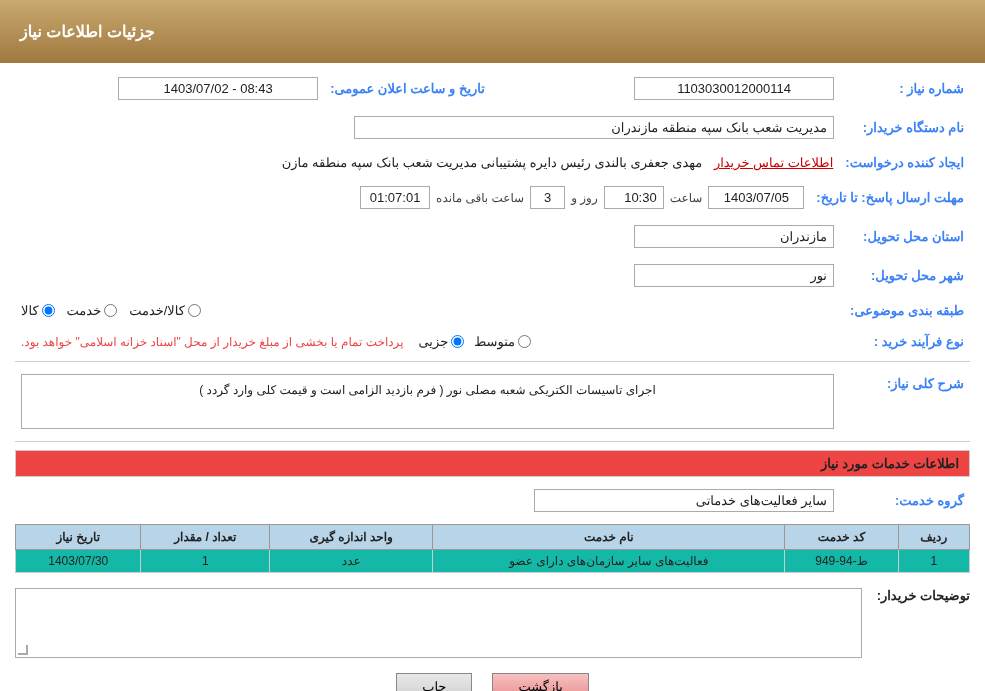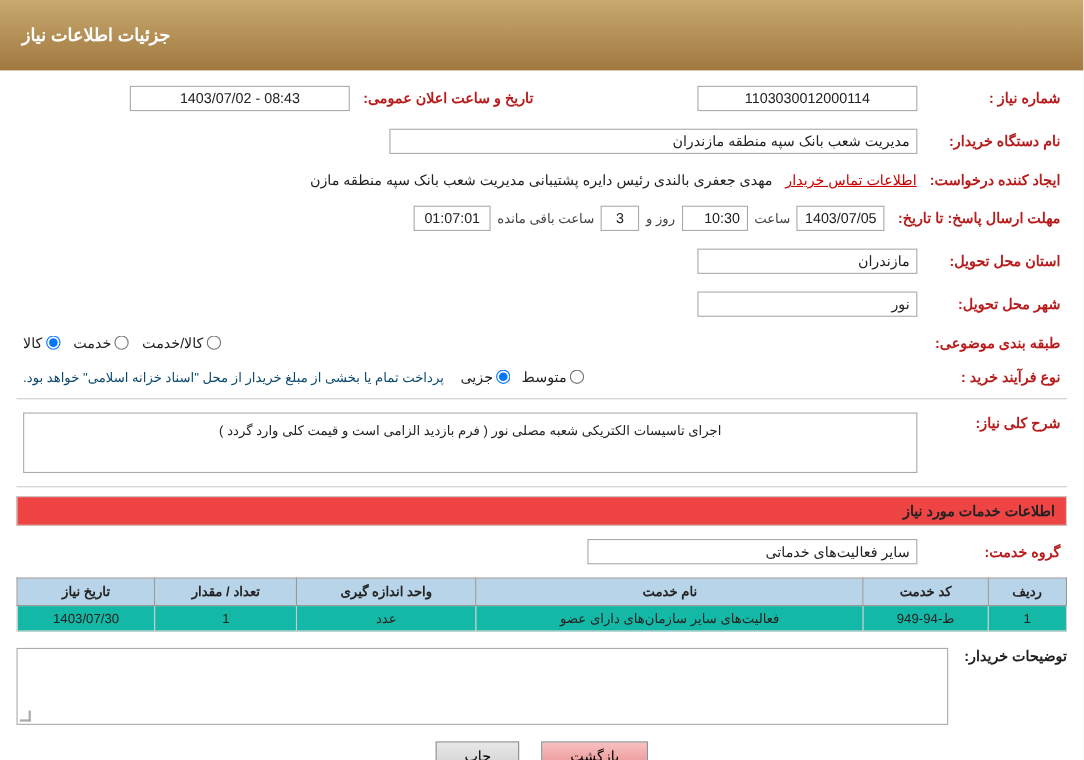--- a/index.html
+++ b/index.html
@@ -39,44 +39,44 @@
       width: 100%;
       border-collapse: collapse;
       margin-bottom: 8px;
     }
     .form-table td {
       padding: 4px 6px;
       vertical-align: middle;
     }
     .label-cell {
       text-align: right;
-      color: #b91c1c;
+      color: #3b82f6;
       white-space: nowrap;
       font-weight: bold;
       width: 130px;
     }
     .value-cell {
       text-align: right;
     }
     .input-box {
       border: 1px solid #aaa;
       background: #fff;
       padding: 3px 6px;
       min-height: 22px;
       display: inline-block;
       text-align: right;
     }
     .input-medium { width: 200px; }
-    .input-small { width: 80px; }
+    .input-small { width: 96px; }
     .highlight-link { color: #c00; text-decoration: underline; cursor: pointer; }
     .date-time-row { display: flex; align-items: center; gap: 6px; flex-wrap: wrap; }
     .date-time-row .lbl { font-size: 12px; color: #444; }
     .radio-group { display: flex; gap: 12px; align-items: center; justify-content: flex-end; }
     .radio-item { display: flex; align-items: center; gap: 3px; }
-    .note-text { color: #0c4a6e; font-size: 12px; }
+    .note-text { color: #ef4444; font-size: 12px; }
     .description-box {
       border: 1px solid #aaa;
       background: #fff;
       padding: 8px;
       min-height: 55px;
       width: 100%;
       text-align: center;
       font-size: 12px;
       position: relative;
     }

